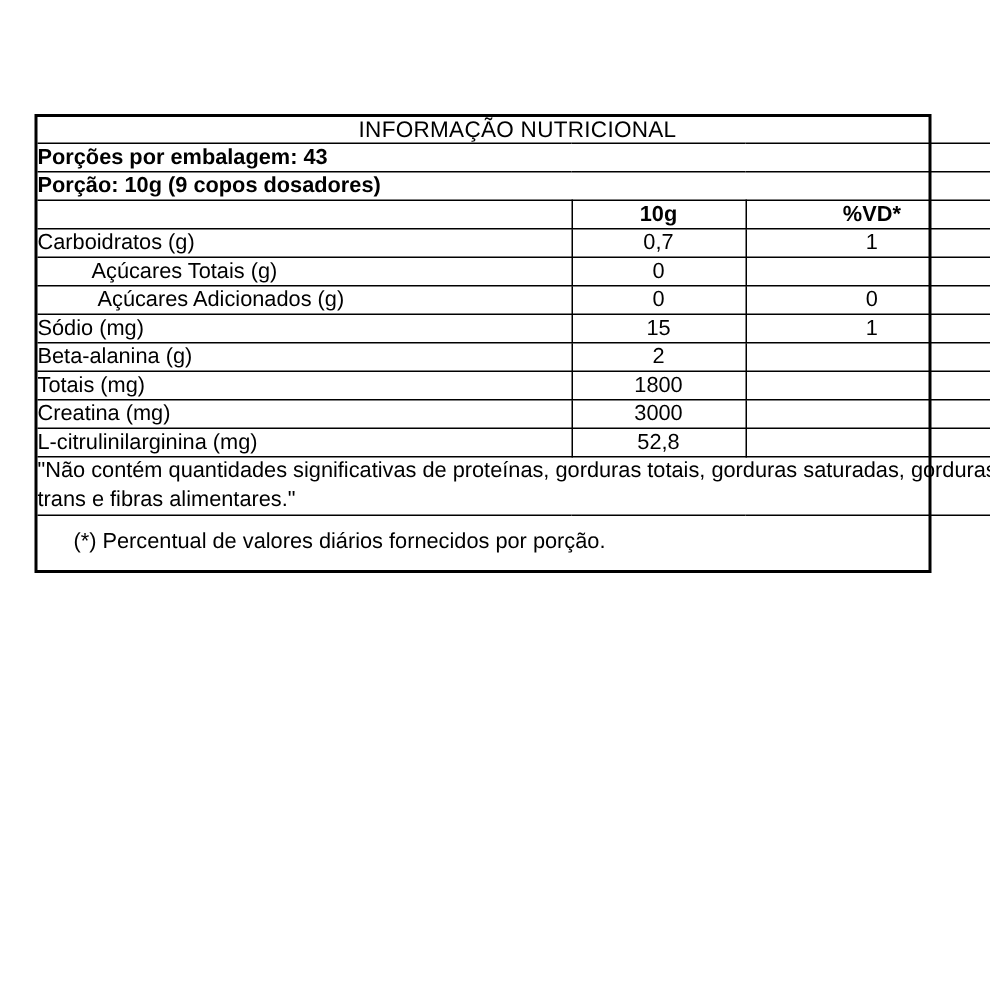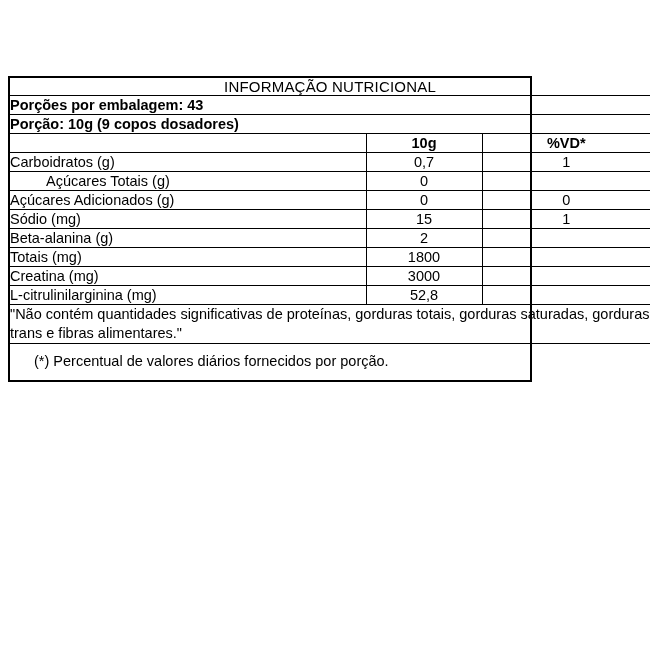--- a/index.html
+++ b/index.html
@@ -9,23 +9,23 @@
   }
   body {
     width: 660px;
     height: 660px;
     font-family: "Liberation Sans", sans-serif;
     color: #000000;
     -webkit-font-smoothing: antialiased;
   }
   .panel {
     position: absolute;
-    left: 8px;
+    left: 23px;
     top: 76px;
-    width: 524px;
+    width: 598px;
     border: 2px solid #000000;
     box-sizing: border-box;
     background: #ffffff;
   }
   table.nutri {
     width: 100%;
     border-collapse: collapse;
     table-layout: fixed;
   }
   table.nutri td {
@@ -41,20 +41,21 @@
 
   .cell-label {
     padding: 5px 0 5px 10px;
     font-size: 14.5px;
     line-height: 18px;
   }
   .cell-label.indent-1 {
     padding-left: 36px;
   }
   .cell-label.indent-2 {
+    padding-left: 40px;
   }
   .cell-num {
     text-align: center;
     font-size: 14.5px;
     line-height: 18px;
     padding: 5px 0;
   }
   .title-cell {
     text-align: center;
     font-size: 15px;

